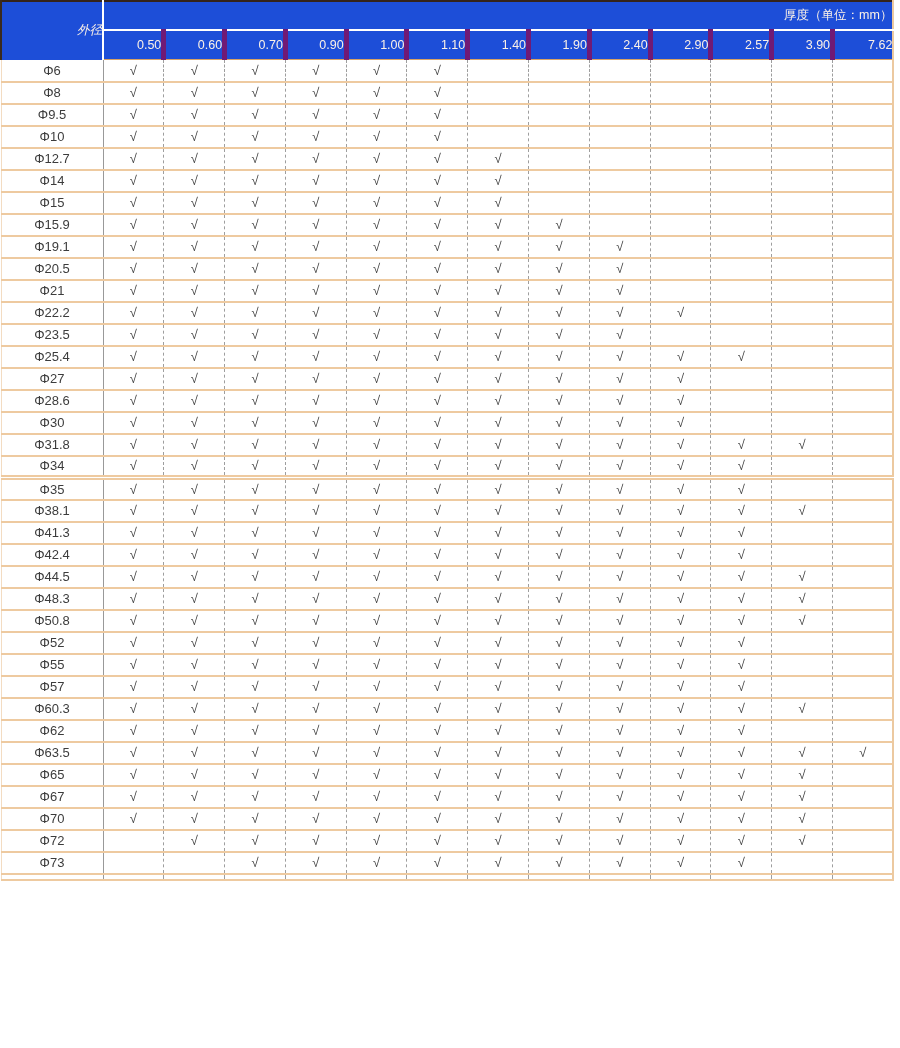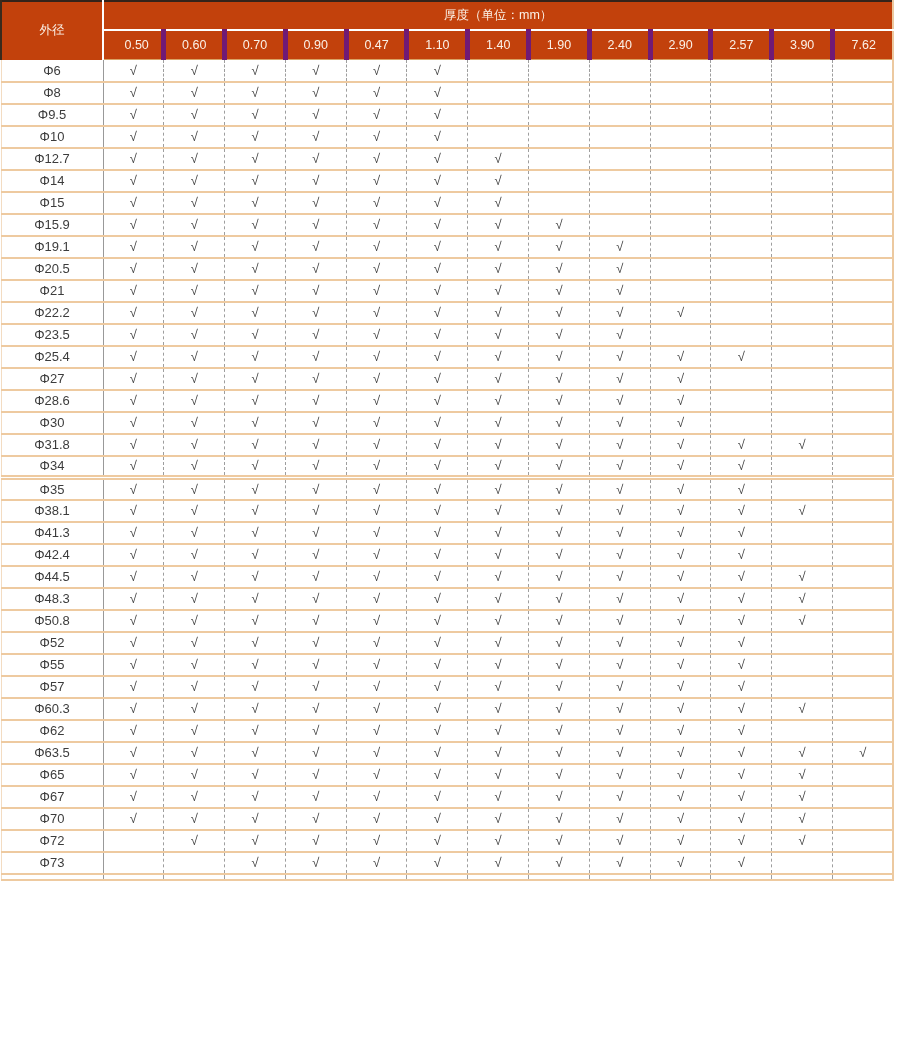--- a/index.html
+++ b/index.html
@@ -23,31 +23,32 @@
     width: 893px;
     border-top: 2px solid #34231a;
     border-right: 2px solid #ecc9a0;
     border-left: 1px solid #f3dcc2;
   }
   col.label-col { width: 102px; }
   col.data-col  { width: 60.8px; }
 
   
   thead th {
-    background: #c2410c;
+    background: #1d4ed8;
     color: #fbf1e7;
     font-weight: normal;
     font-size: 12.5px;
-    text-align: center;
+    text-align: right;
     vertical-align: middle;
     padding: 0;
   }
   th.corner {
     border-right: 2px solid #ffffff;
     border-left: 2px solid #3a2a1c;
+    font-style: italic;
   }
   th.group {
     height: 27px;
     border-bottom: 2px solid #ffffff;
   }
   tr.cols th { height: 28px; border-left: 5px solid #701a75; border-bottom: 1px solid #d9a265; }
   tr.cols th:first-child { border-left: none; padding-left: 8px; }
 
   
   tbody tr { height: 22px; }
@@ -107,21 +108,21 @@
     <thead>
       <tr>
         <th class="corner" rowspan="2">外径</th>
         <th class="group" colspan="13">厚度（单位：mm）</th>
       </tr>
       <tr class="cols" id="thickness-row">
           <th>0.50</th>
           <th>0.60</th>
           <th>0.70</th>
           <th>0.90</th>
-          <th>0.47</th>
+          <th>1.00</th>
           <th>1.10</th>
           <th>1.40</th>
           <th>1.90</th>
           <th>2.40</th>
           <th>2.90</th>
           <th>2.57</th>
           <th>3.90</th>
           <th>7.62</th>
         </tr>
     </thead>

